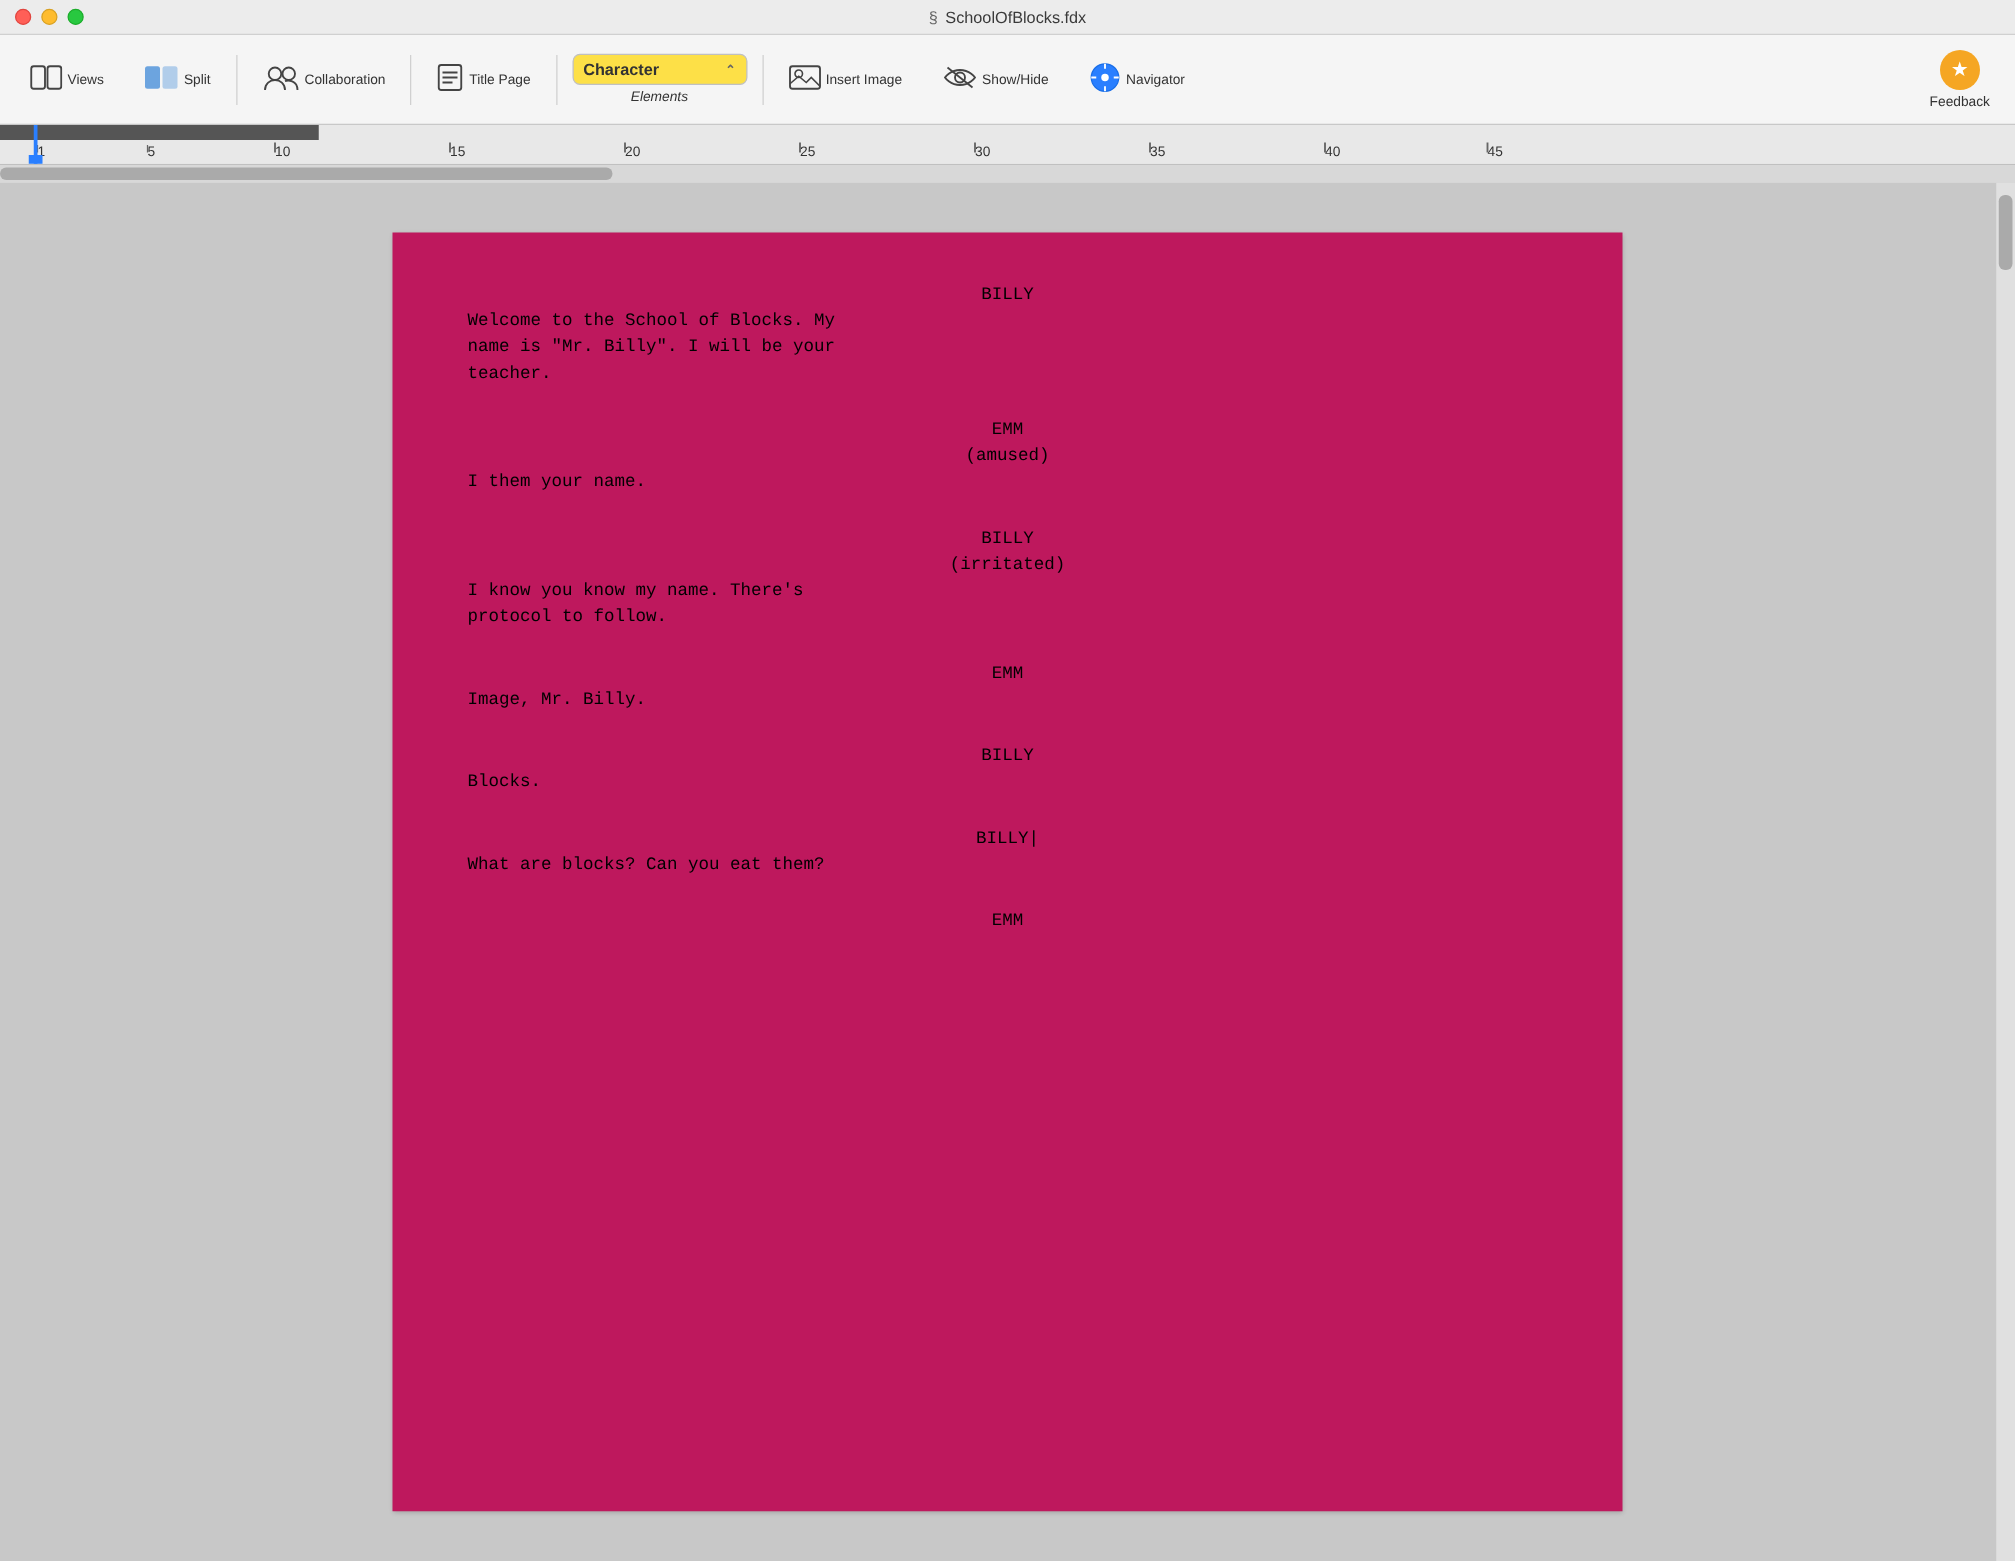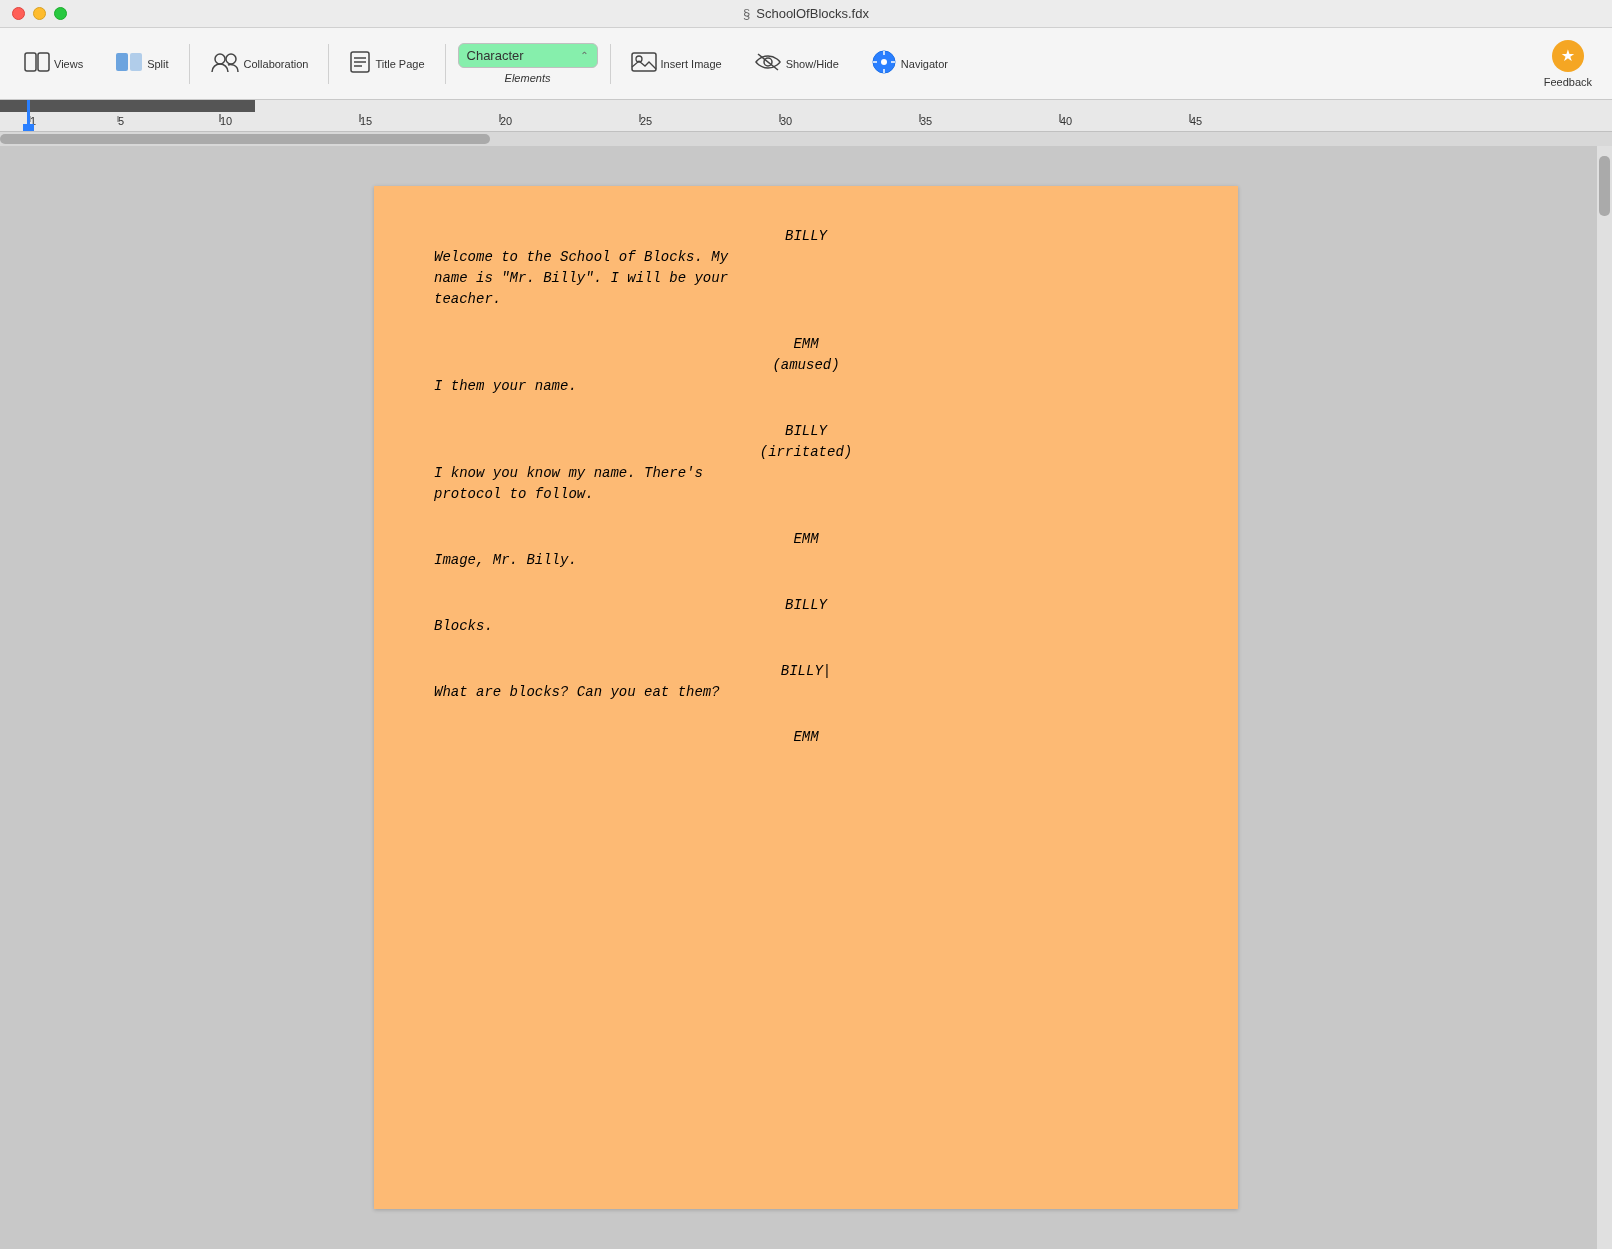--- a/index.html
+++ b/index.html
@@ -95,24 +95,25 @@
       justify-content: center;
       padding: 6px 8px;
       gap: 4px;
       cursor: pointer;
     }
     .elements-select-wrapper {
       display: flex;
       align-items: center;
       border: 1px solid #c0c0c0;
       border-radius: 6px;
-      background: #86efac;
+      background: #fde047;
       padding: 4px 8px;
       gap: 20px;
       min-width: 140px;
+      font-weight: bold;
     }
     .elements-select-text {
       font-size: 13px;
       color: #333;
       flex: 1;
     }
     .chevron-icon {
       font-size: 10px;
       color: #666;
     }
@@ -187,27 +188,26 @@
       left: 0;
       top: 2px;
       width: 490px;
       height: 10px;
       background: #aaa;
       border-radius: 5px;
     }
 
     
     .page {
-      background: #fdba74;
-      width: 864px;
+      background: #be185d;
+      width: 984px;
       min-height: 1000px;
       padding: 40px 60px;
       position: relative;
       box-shadow: 0 1px 4px rgba(0,0,0,0.2);
-      font-style: italic;
     }
 
     
     .screenplay {
       font-family: "Courier New", Courier, monospace;
       font-size: 14px;
       line-height: 1.5;
       color: #000;
     }
     .scene {

